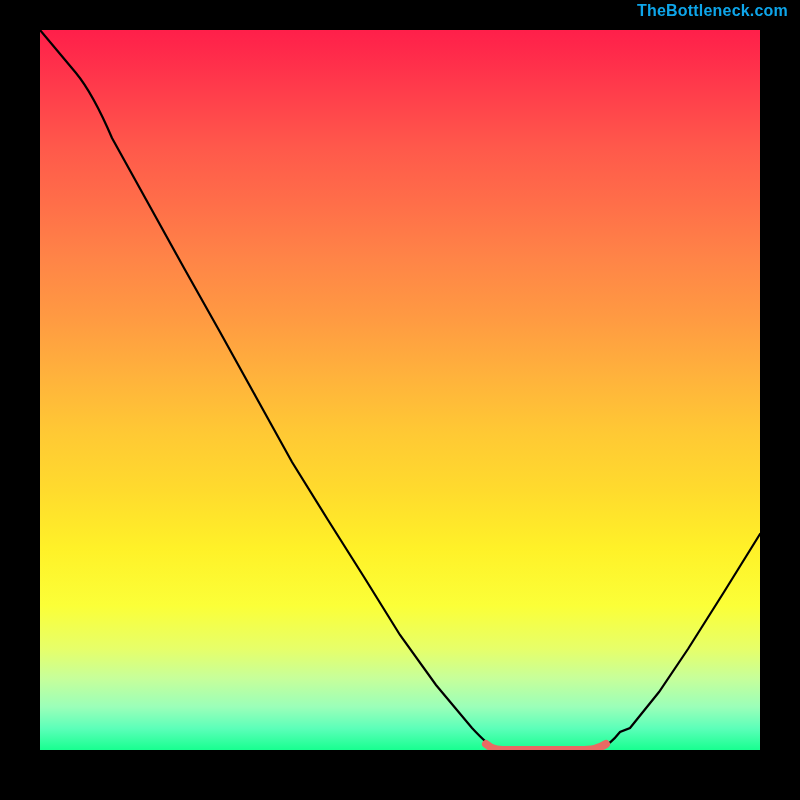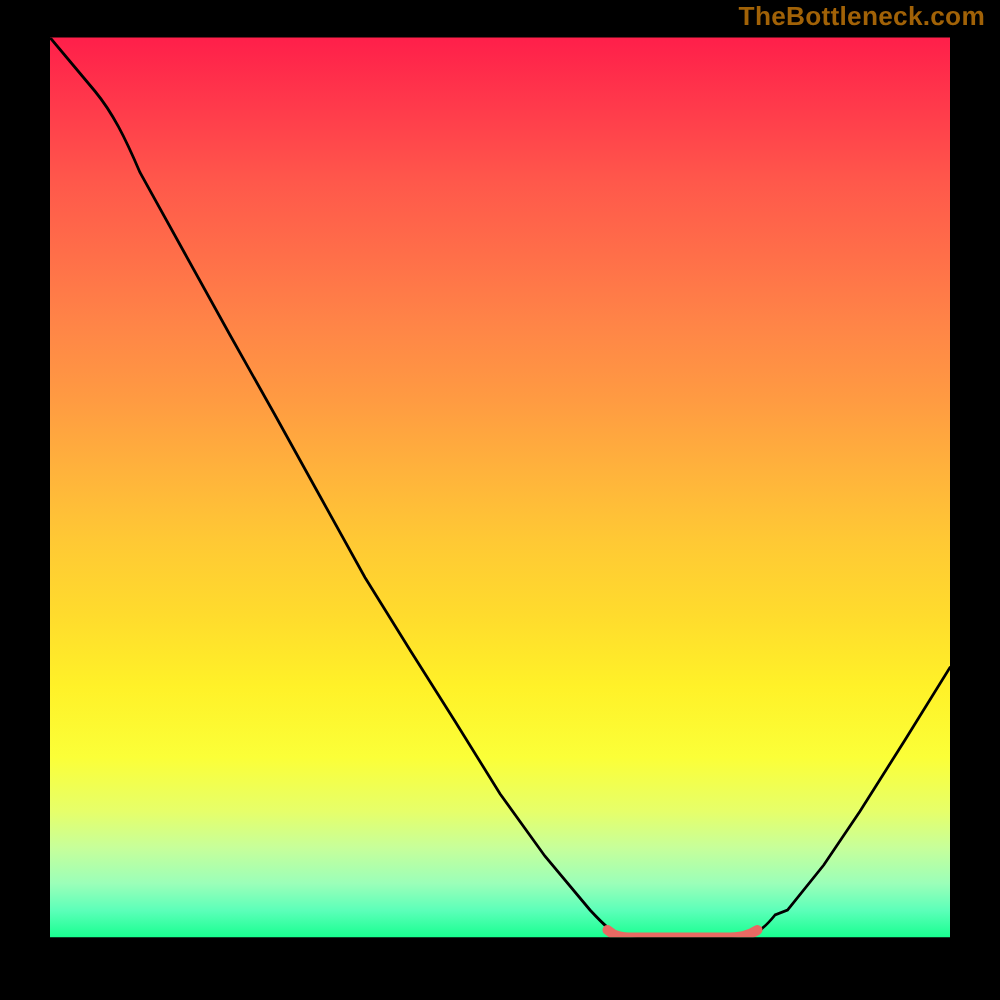--- a/index.html
+++ b/index.html
@@ -14,22 +14,22 @@
   .container {
     position: relative;
     width: 800px;
     height: 800px;
     background: #000;
   }
   .watermark {
     position: absolute;
     top: 2px;
     right: 12px;
-    color: #a16207;
-    font-size: 21px;
+    color: #0ea5e9;
+    font-size: 16px;
     font-weight: bold;
     letter-spacing: 0.2px;
   }
   .plot-area {
     position: absolute;
     left: 40px;
     top: 30px;
     width: 720px;
     height: 720px;
   }

